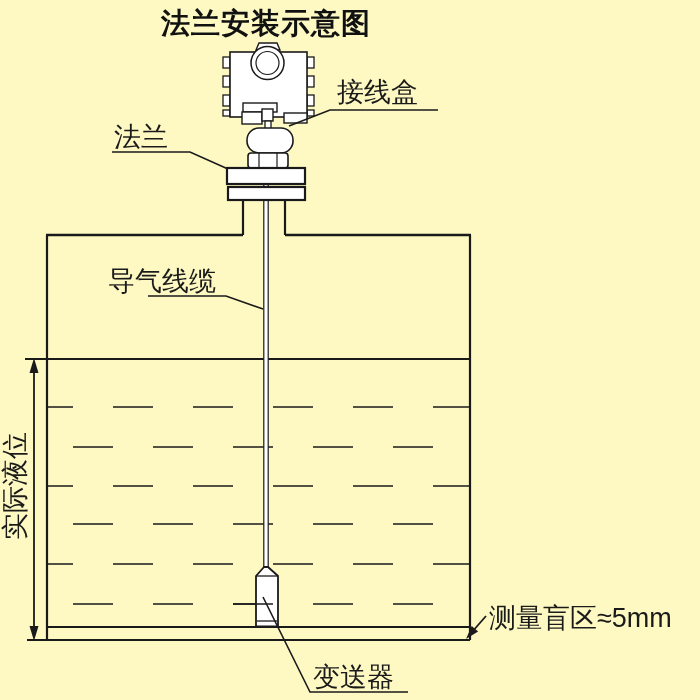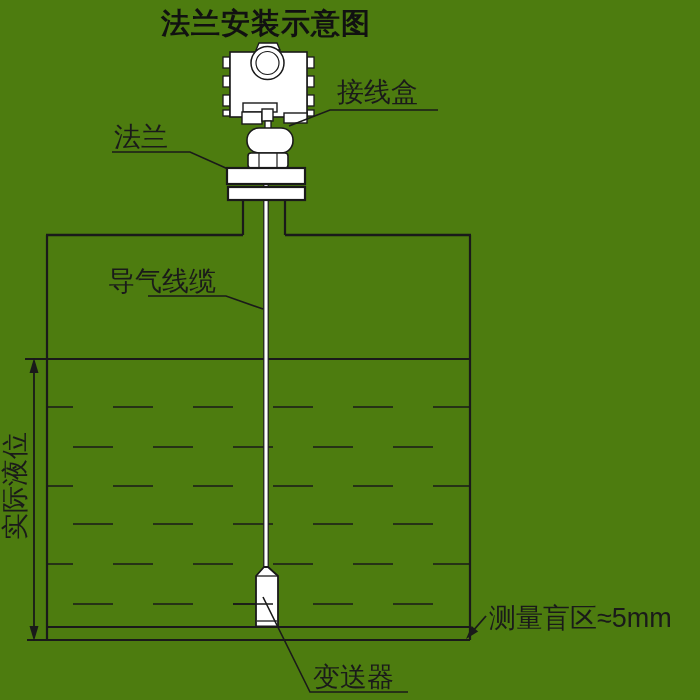--- a/index.html
+++ b/index.html
@@ -5,21 +5,21 @@
   html, body {
     margin: 0;
     padding: 0;
     background: #ffffff;
     font-family: "Liberation Sans", sans-serif;
   }
   .stage {
     position: relative;
     width: 700px;
     height: 700px;
-    background: #4d7c0f;
+    background: #fef9c3;
     overflow: hidden;
   }
   .stage svg {
     position: absolute;
     left: 0;
     top: 0;
     display: block;
   }
   .lbl {
     fill: #1a1a1a;

